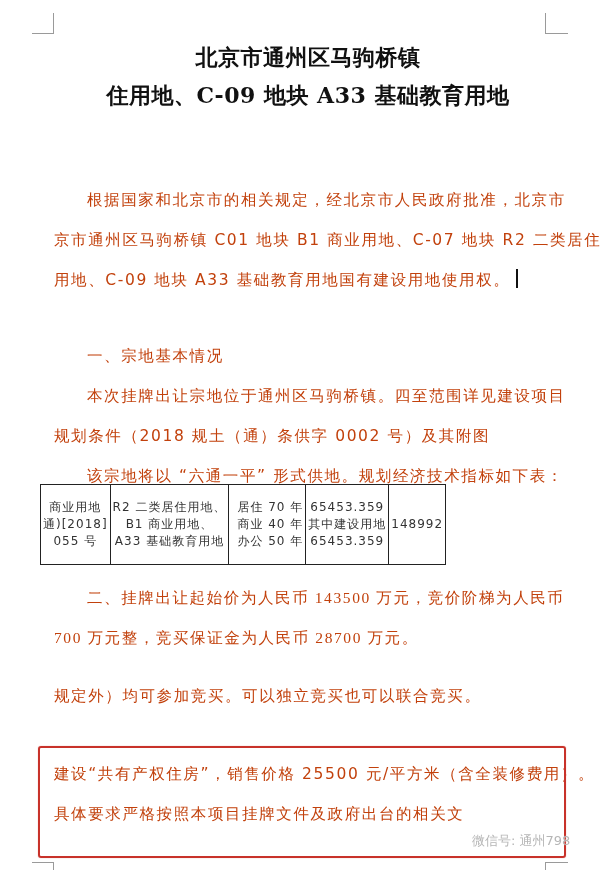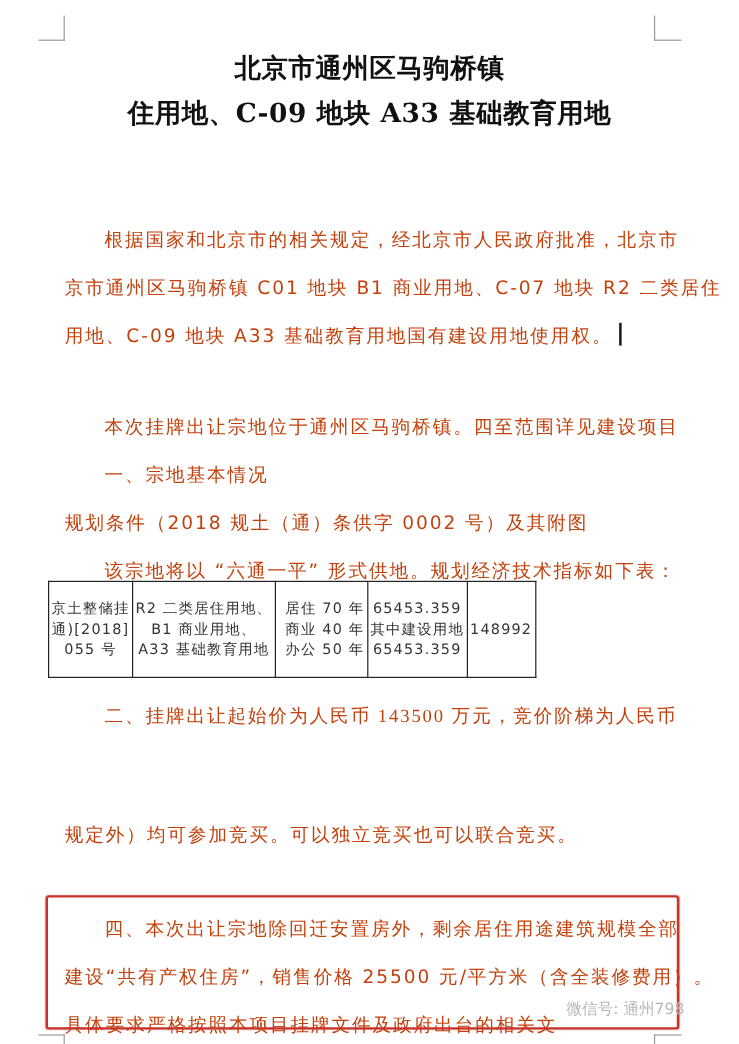--- a/index.html
+++ b/index.html
@@ -67,31 +67,31 @@
   <div>住用地、C-09 地块 A33 基础教育用地</div>
 </div>
 
 <div class="para" style="top:180px;">
   <div class="line indent">根据国家和北京市的相关规定，经北京市人民政府批准，北京市</div>
   <div class="line">京市通州区马驹桥镇 C01 地块 B1 商业用地、C-07 地块 R2 二类居住</div>
   <div class="line"><span>用地、C-09 地块 A33 基础教育用地国有建设用地使用权。</span><span class="cursor"></span></div>
 </div>
 
 <div class="para" style="top:336px;">
+  <div class="line indent">一、宗地基本情况</div>
   <div class="line indent">本次挂牌出让宗地位于通州区马驹桥镇。四至范围详见建设项目</div>
-  <div class="line indent">一、宗地基本情况</div>
   <div class="line">规划条件（2018 规土（通）条供字 0002 号）及其附图</div>
   <div class="line indent">该宗地将以 “六通一平” 形式供地。规划经济技术指标如下表：</div>
 </div>
 
 <table class="spec">
   <tbody>
   <tr class="body">
     <td>
-      <span>京土整储挂</span><br>
+      <span>商业用地</span><br>
       <span>通)[2018]</span><br>
       <span>055 号</span>
     </td>
     <td>
       <span>R2 二类居住用地、</span><br>
       <span>B1 商业用地、</span><br>
       <span>A33 基础教育用地</span>
     </td>
     <td class="left">
       <span>居住 70 年</span><br>
@@ -103,27 +103,27 @@
       <span>其中建设用地</span><br>
       <span>65453.359</span>
     </td>
     <td>148992</td>
   </tr>
 </tbody>
   </table>
 
 <div class="para" style="top:578px;font-family:Liberation Serif, serif;">
   <div class="line indent">二、挂牌出让起始价为人民币 143500 万元，竞价阶梯为人民币</div>
+  <div class="line">700 万元整，竞买保证金为人民币 28700 万元。</div>
 </div>
 
 <div class="para" style="top:676px;">
   <div class="line">规定外）均可参加竞买。可以独立竞买也可以联合竞买。</div>
 </div>
 
 <div class="para" style="top:754px;">
-  <div class="line indent">四、本次出让宗地除回迁安置房外，剩余居住用途建筑规模全部</div>
   <div class="line">建设“共有产权住房”，销售价格 25500 元/平方米（含全装修费用）。</div>
   <div class="line">具体要求严格按照本项目挂牌文件及政府出台的相关文</div>
 </div>
 
 <div class="redbox"></div>
 
 <div class="watermark">微信号: 通州798</div>
 
 </body></html>

